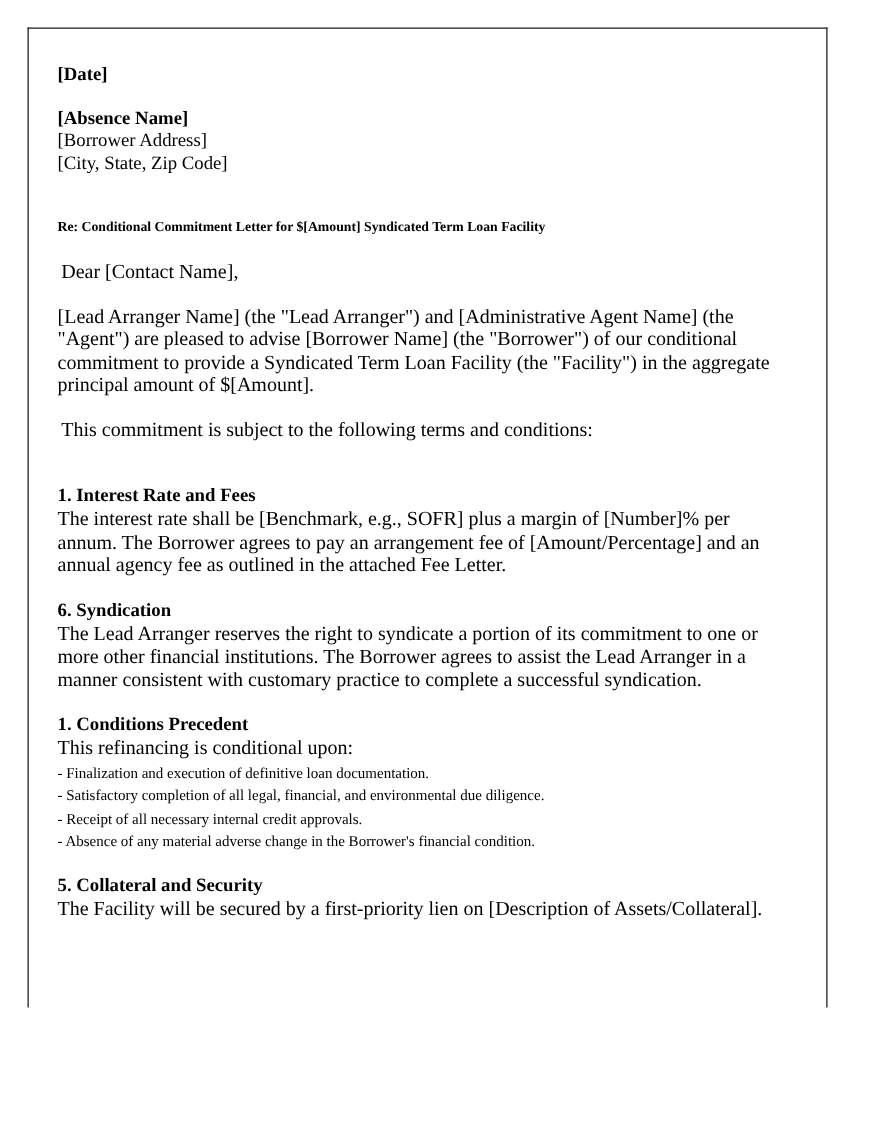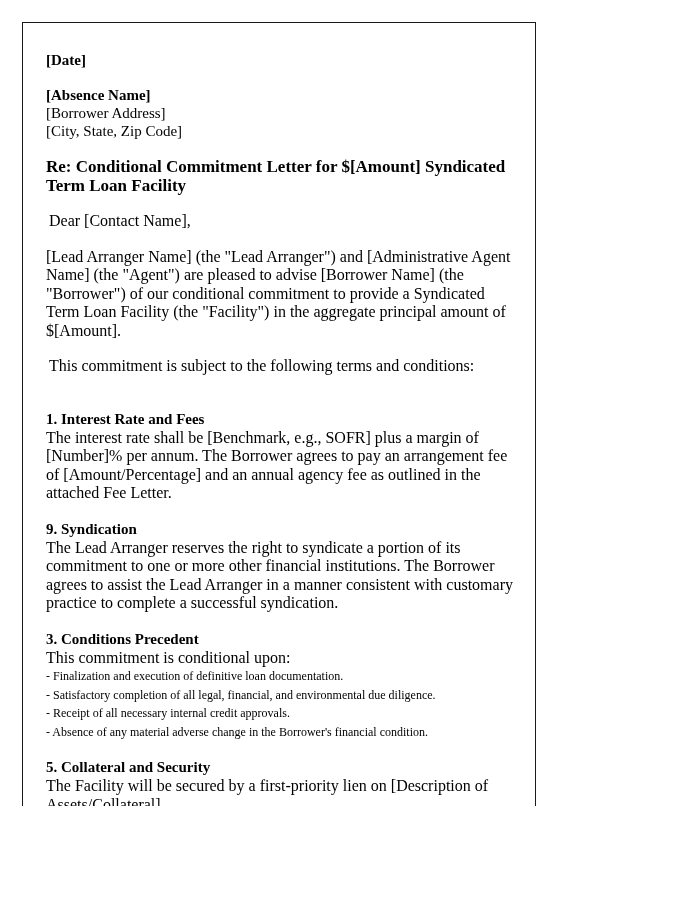--- a/index.html
+++ b/index.html
@@ -11,21 +11,21 @@
     width: 700px;
     height: 900px;
     overflow: hidden;
     font-family: "Liberation Serif", "DejaVu Serif", serif;
     color: #000000;
   }
   .page {
     position: absolute;
     left: 22px;
     top: 22px;
-    width: 514px;
+    width: 640px;
     height: 784px;
     border-left: 1px solid #1a1a1a;
     border-right: 1px solid #1a1a1a;
     border-top: 1px solid #1a1a1a;
     border-bottom: none;
     box-sizing: border-box;
     overflow: hidden;
     background: #ffffff;
   }
   .content {
@@ -56,22 +56,23 @@
     font-size: 16px;
     line-height: 18.5px;
     max-width: 578px;
   }
   .bullet-line {
     font-size: 12px;
     line-height: 18.5px;
   }
   .re-line {
     font-weight: bold;
-    font-size: 17px;
+    font-size: 11px;
     line-height: 19px;
+    margin-top: 16px;
   }
 </style>
 </head>
 <body>
 
 <div class="page">
   <div class="content">
 
     <div class="line bold block">[Date]</div>
 
@@ -103,29 +104,29 @@
     <div class="gap-md"></div>
 
     <div>
       <div class="section-heading">1. Interest Rate and Fees</div>
       <div class="body-para">The interest rate shall be [Benchmark, e.g., SOFR] plus a margin of [Number]% per annum. The Borrower agrees to pay an arrangement fee of [Amount/Percentage] and an annual agency fee as outlined in the attached Fee Letter.</div>
     </div>
 
     <div class="gap-md"></div>
 
     <div>
-      <div class="section-heading">9. Syndication</div>
+      <div class="section-heading">6. Syndication</div>
       <div class="body-para">The Lead Arranger reserves the right to syndicate a portion of its commitment to one or more other financial institutions. The Borrower agrees to assist the Lead Arranger in a manner consistent with customary practice to complete a successful syndication.</div>
     </div>
 
     <div class="gap-md"></div>
 
     <div>
-      <div class="section-heading">3. Conditions Precedent</div>
-      <div class="body-para">This commitment is conditional upon:</div>
+      <div class="section-heading">1. Conditions Precedent</div>
+      <div class="body-para">This refinancing is conditional upon:</div>
       <div class="bullet-line">- Finalization and execution of definitive loan documentation.</div>
       <div class="bullet-line">- Satisfactory completion of all legal, financial, and environmental due diligence.</div>
       <div class="bullet-line">- Receipt of all necessary internal credit approvals.</div>
       <div class="bullet-line">- Absence of any material adverse change in the Borrower's financial condition.</div>
     </div>
 
     <div class="gap-md"></div>
 
     <div>
       <div class="section-heading">5. Collateral and Security</div>

